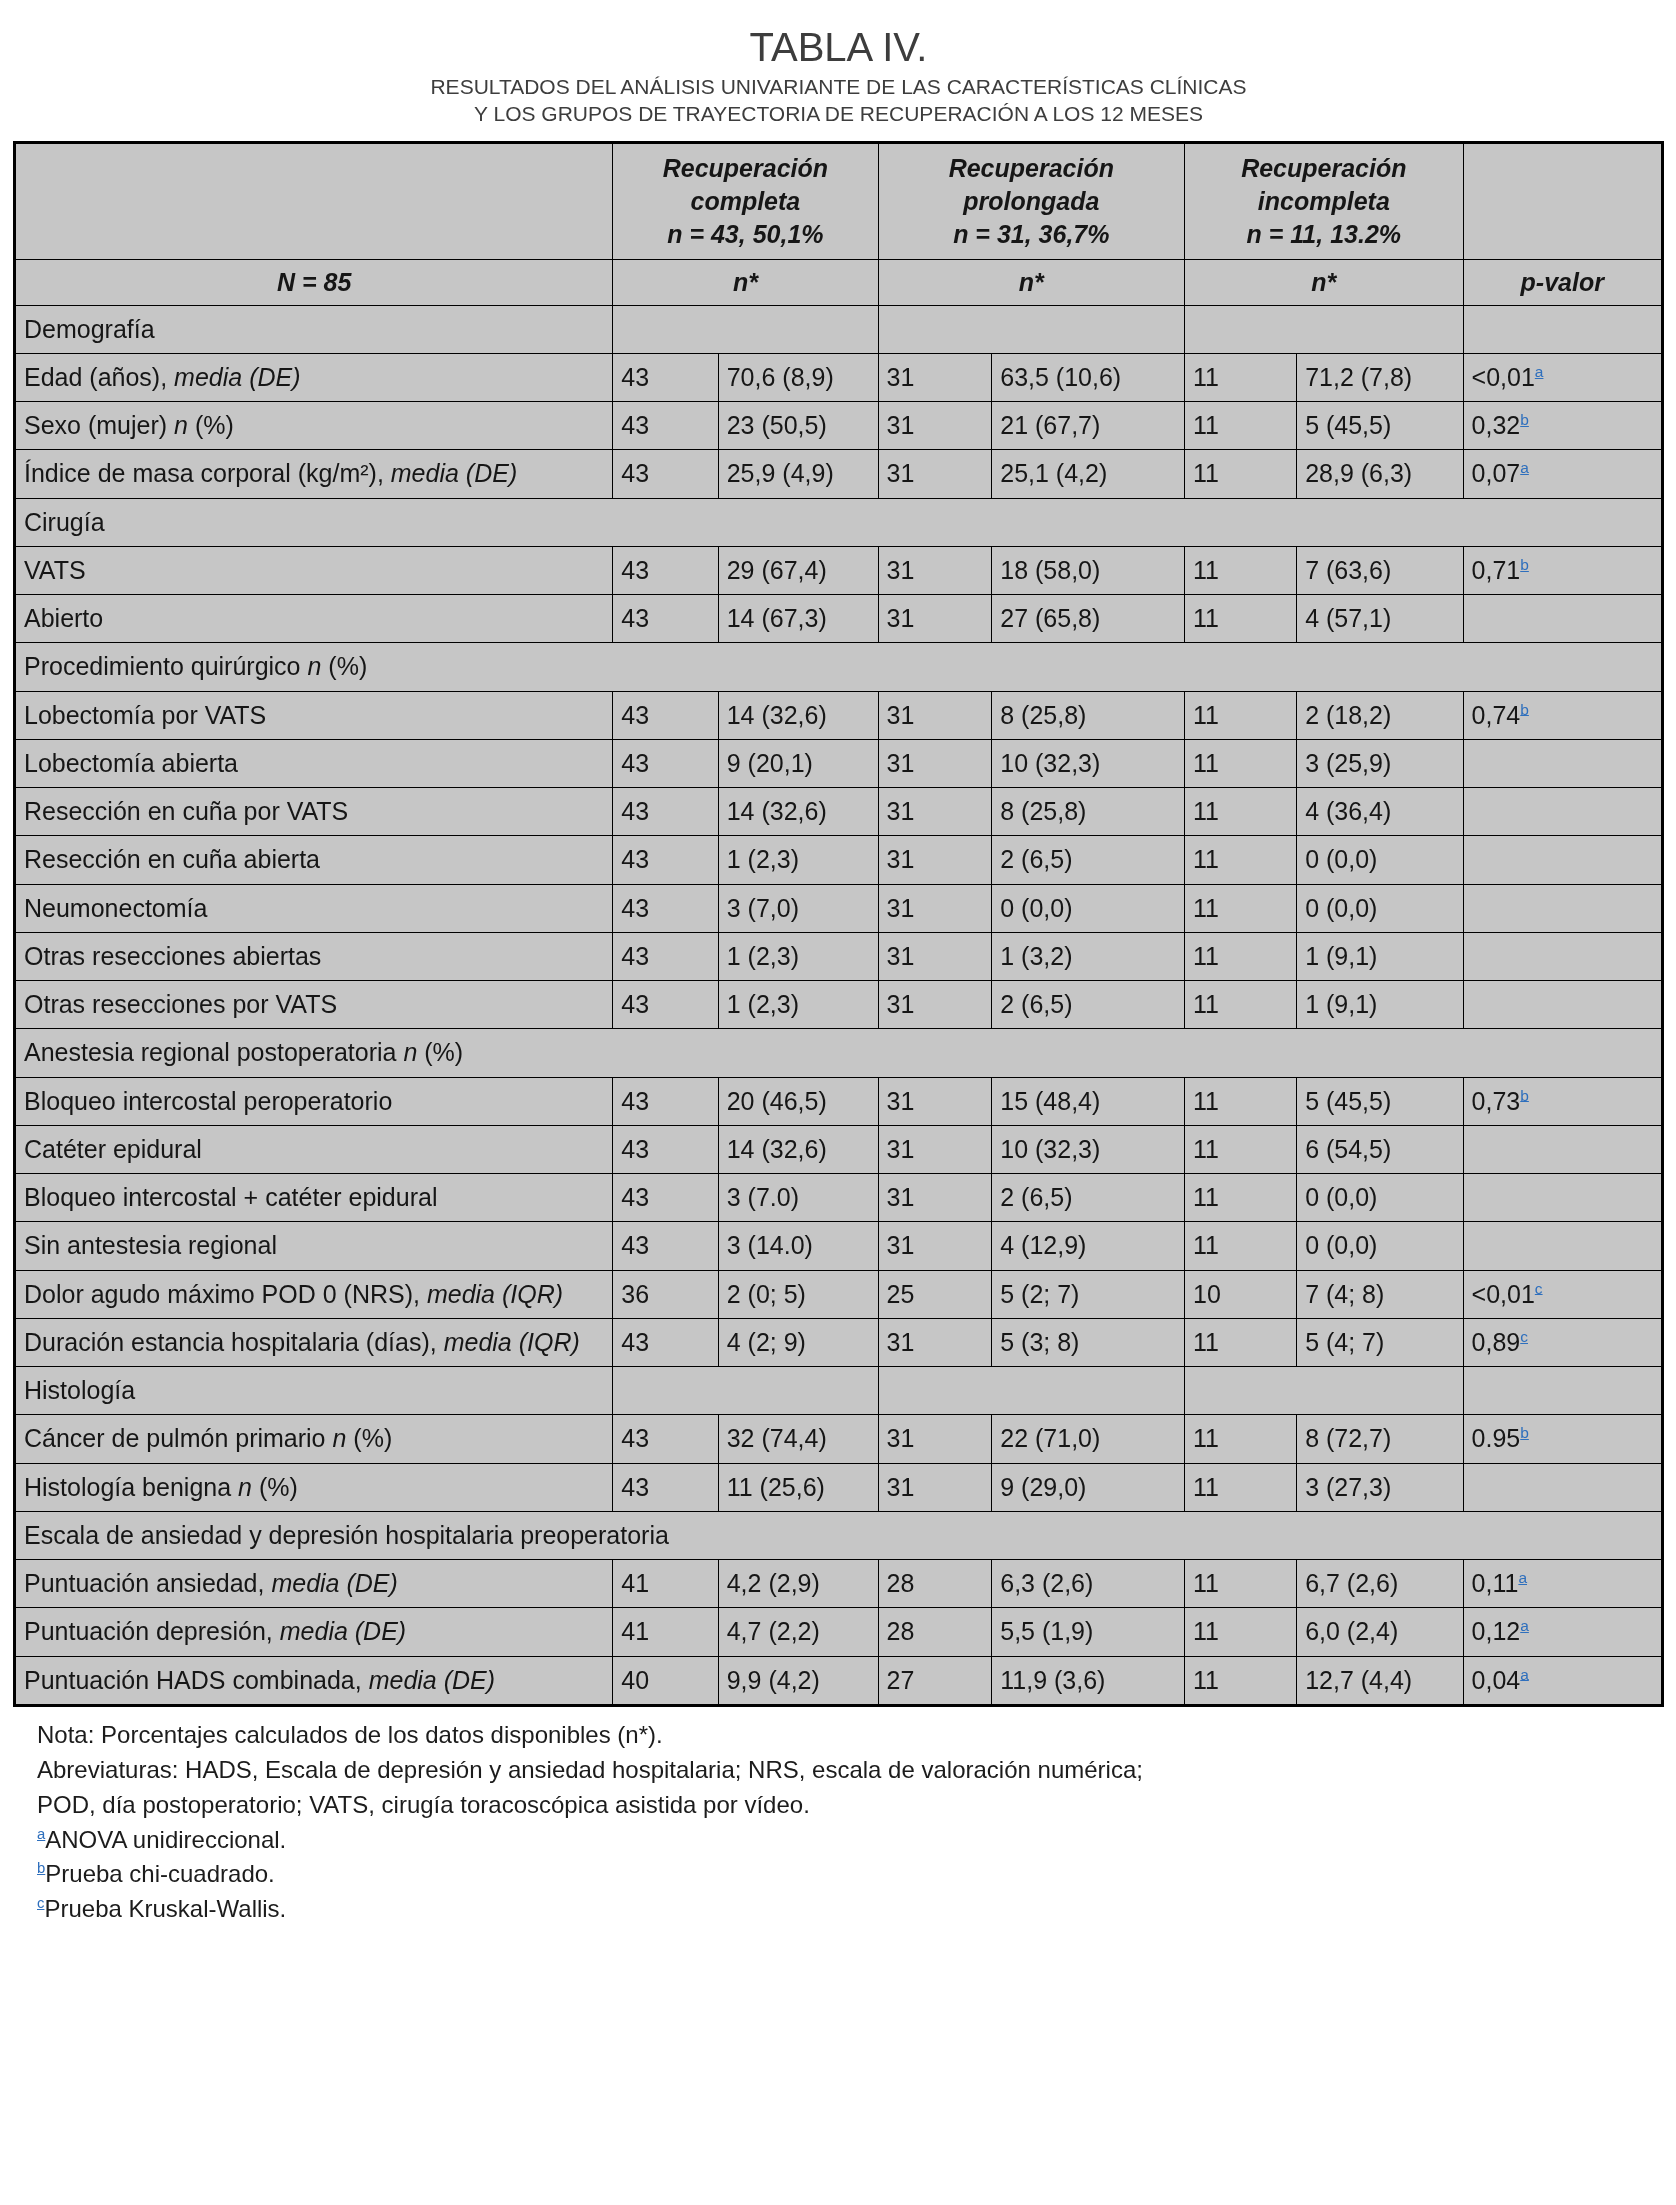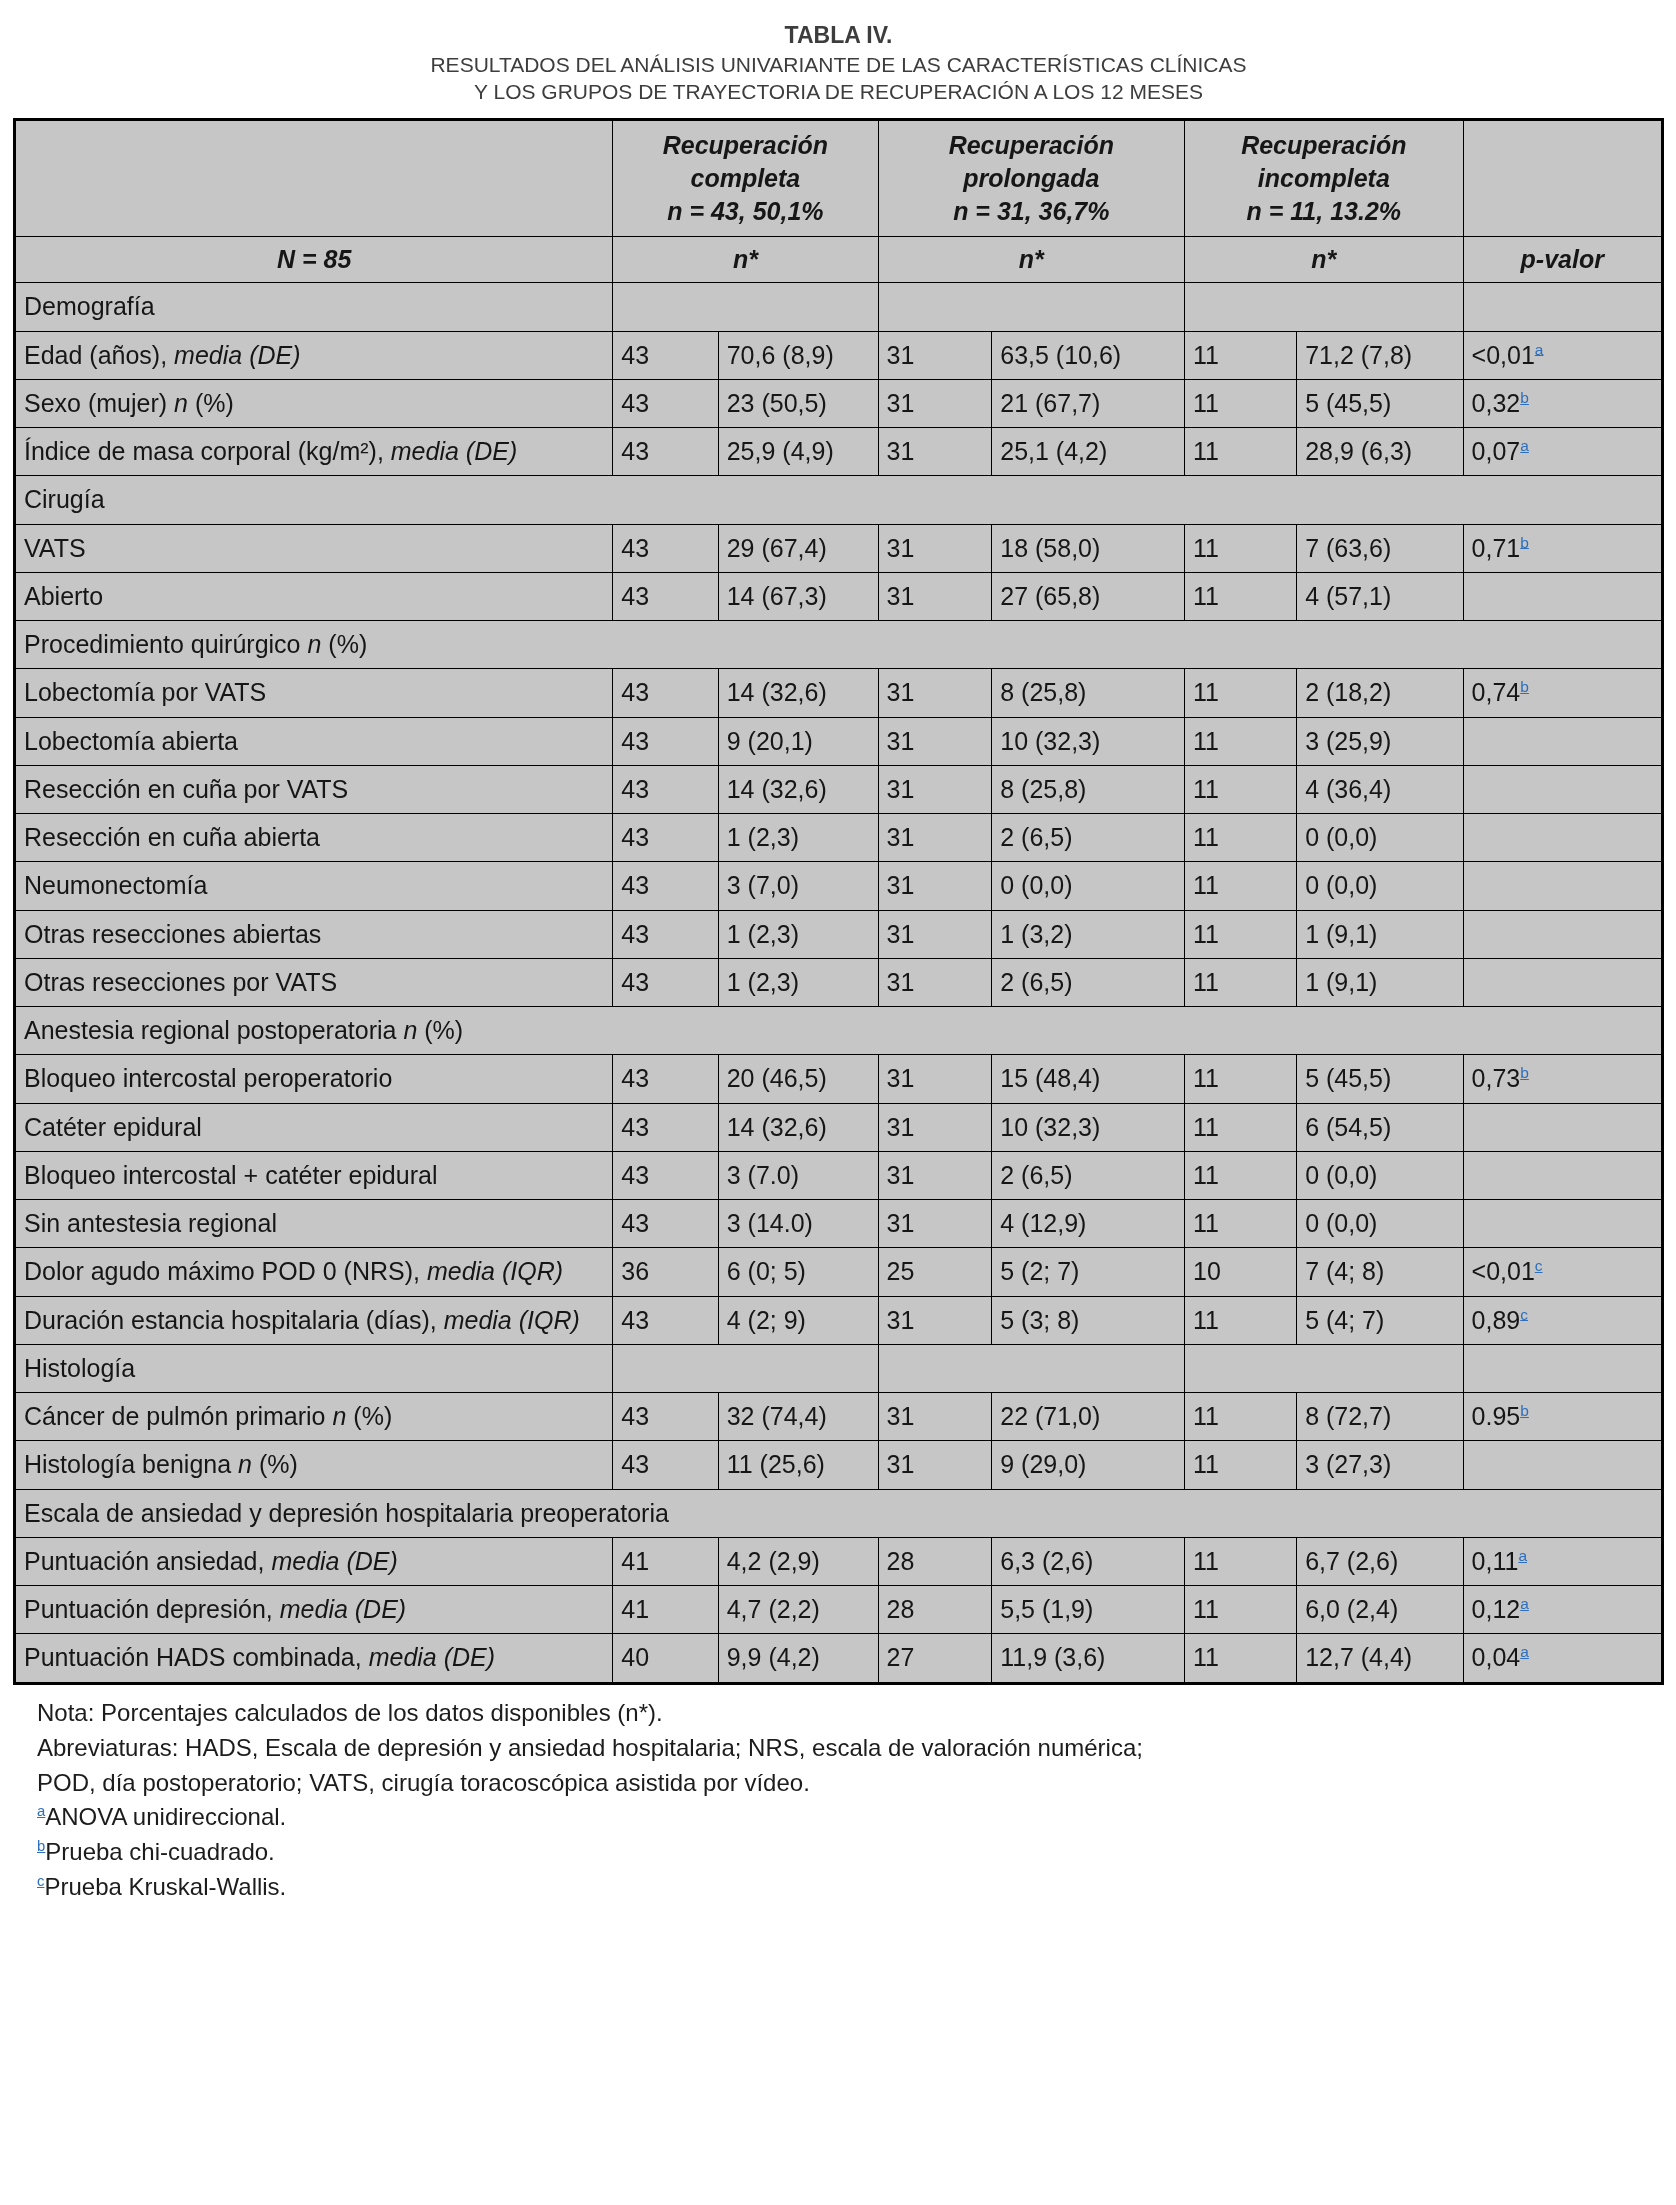--- a/index.html
+++ b/index.html
@@ -15,21 +15,21 @@
     padding: 0;
     background: #ffffff;
     font-family: "Liberation Sans", sans-serif;
     color: var(--text-color);
   }
   body { width: 1677px; min-height: 2205px; }
   .page { padding: 21px 13px 24px 13px; }
 
   
   .title-block { text-align: center; color: var(--title-color); line-height: 1.3; }
-  .title-line1 { font-size: 23px; font-weight: bold; }
+  .title-line1 { font-size: 40px; font-weight: normal; }
   .title-line2, .title-line3 { font-size: 21px; font-weight: normal; }
 
   
   table.results {
     width: 100%;
     border-collapse: collapse;
     table-layout: fixed;
     background: var(--table-bg);
     margin-top: 13px;
     border: 3.2px solid var(--border-color);
@@ -296,21 +296,21 @@
           <td class="val">3 (14.0)</td>
           <td class="num">31</td>
           <td class="val">4 (12,9)</td>
           <td class="num">11</td>
           <td class="val">0 (0,0)</td>
           <td class="pval"></td>
         </tr>
         <tr>
           <td class="label ind1">Dolor agudo máximo POD 0 (NRS), <i>media (IQR)</i></td>
           <td class="num">36</td>
-          <td class="val">6 (0; 5)</td>
+          <td class="val">2 (0; 5)</td>
           <td class="num">25</td>
           <td class="val">5 (2; 7)</td>
           <td class="num">10</td>
           <td class="val">7 (4; 8)</td>
           <td class="pval">&lt;0,01<sup class="blue-sup">c</sup></td>
         </tr>
         <tr>
           <td class="label ind1">Duración estancia hospitalaria (días), <i>media (IQR)</i></td>
           <td class="num">43</td>
           <td class="val">4 (2; 9)</td>

